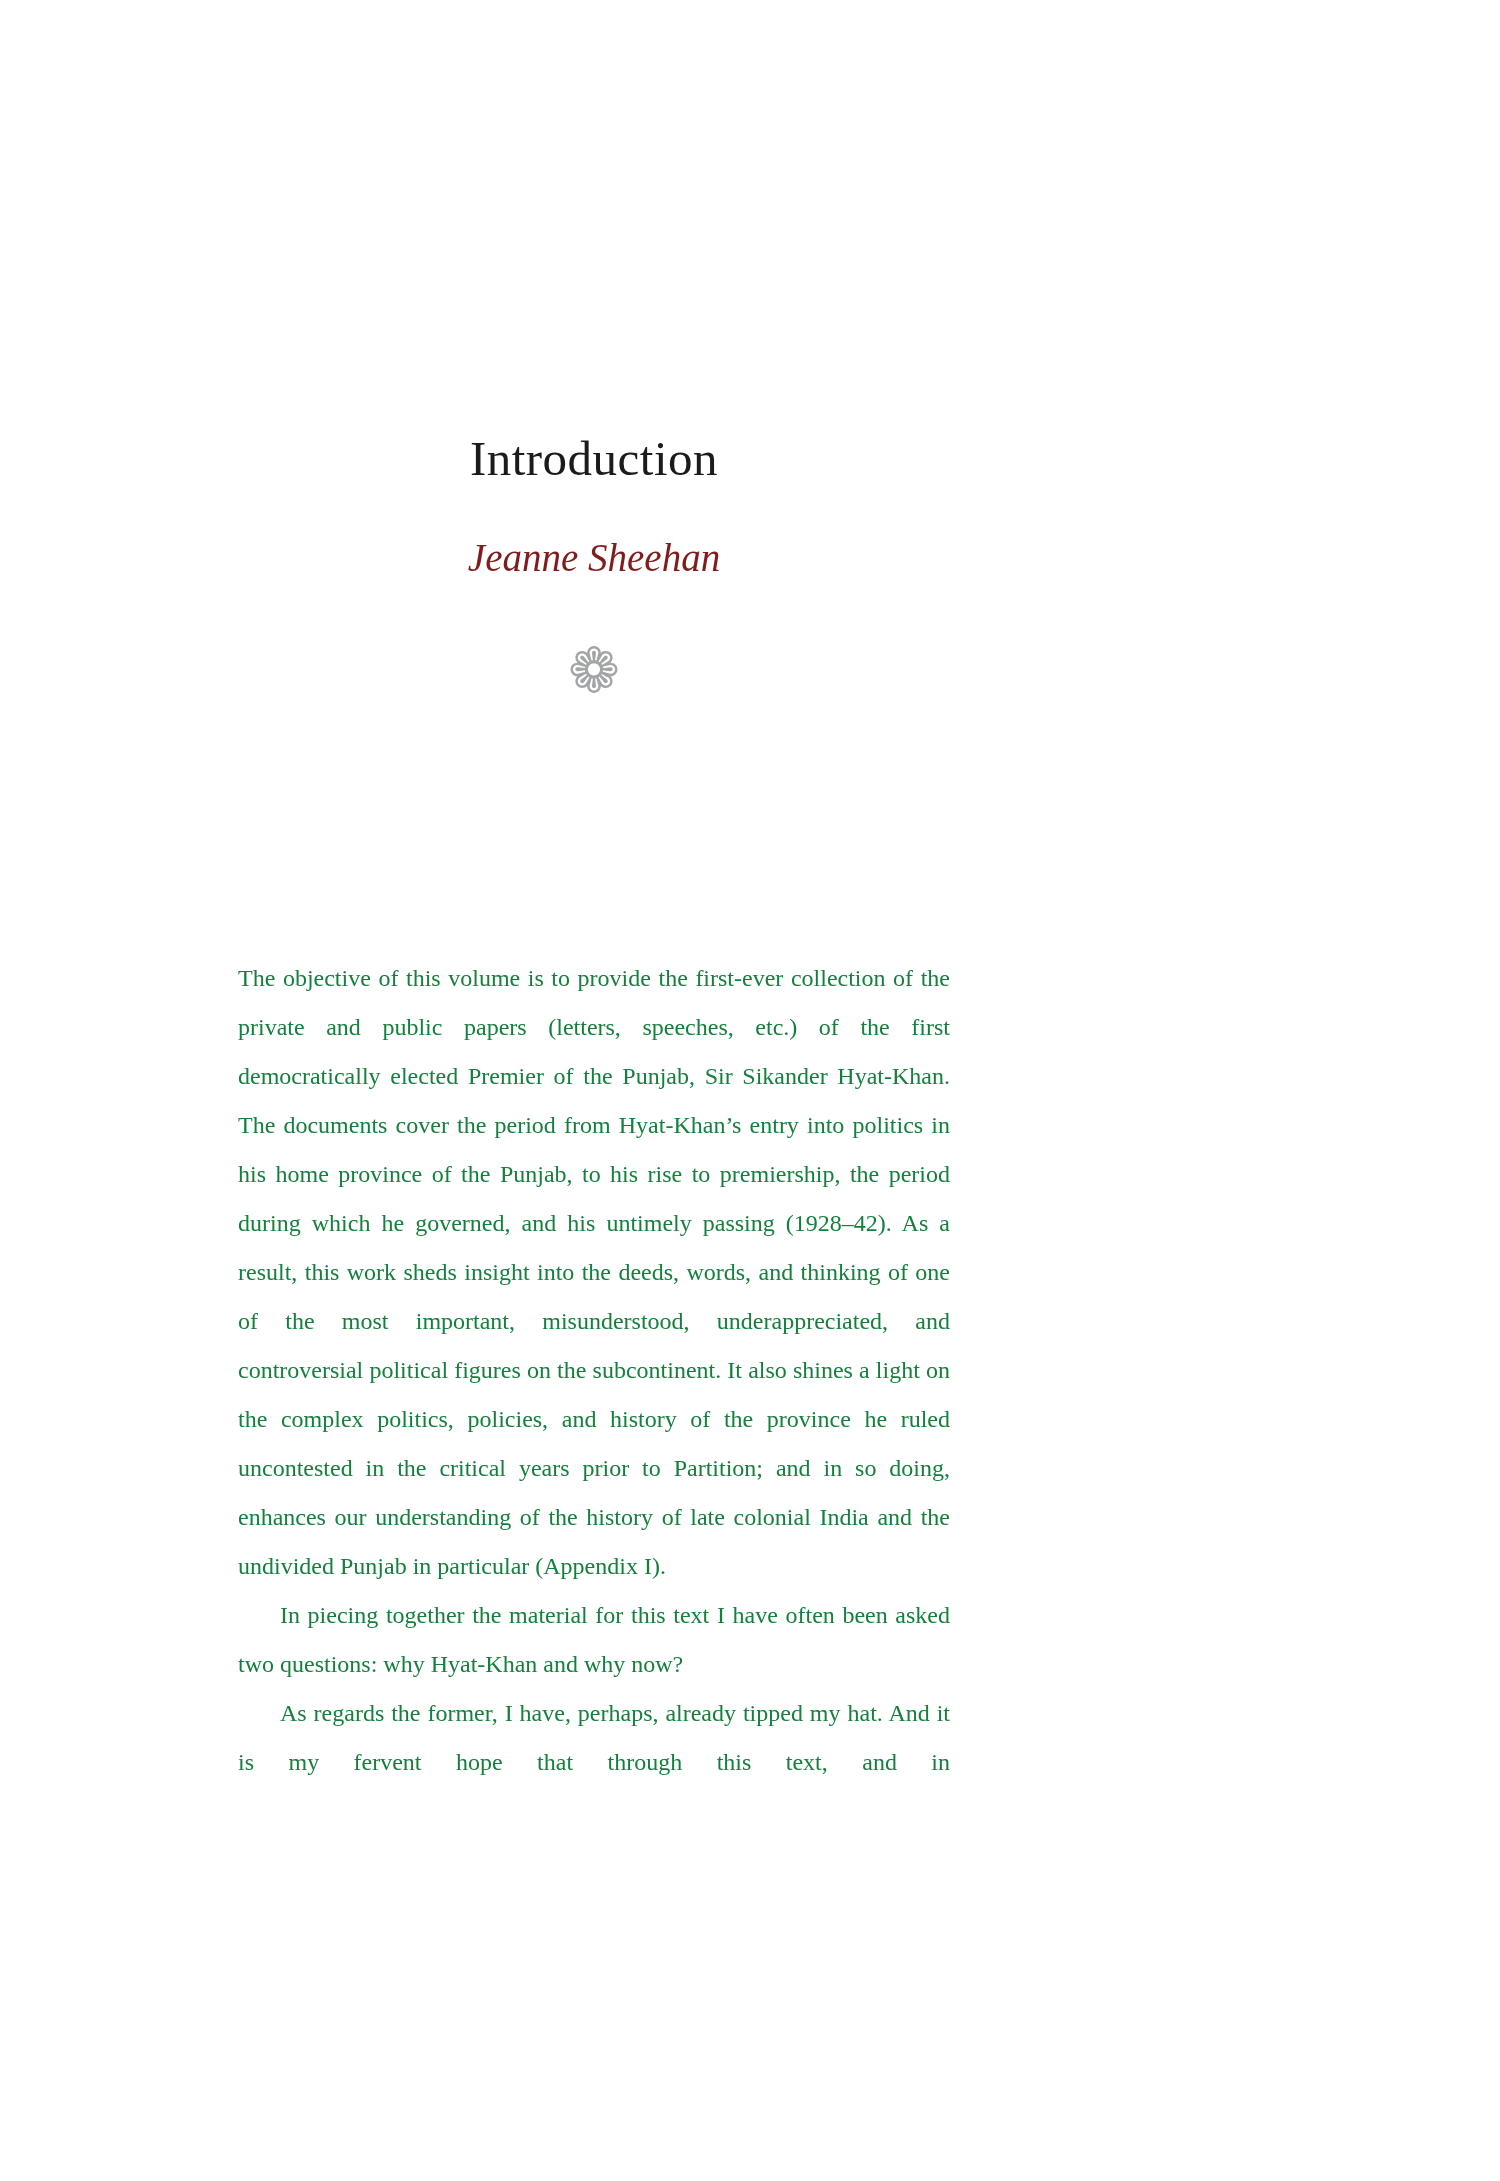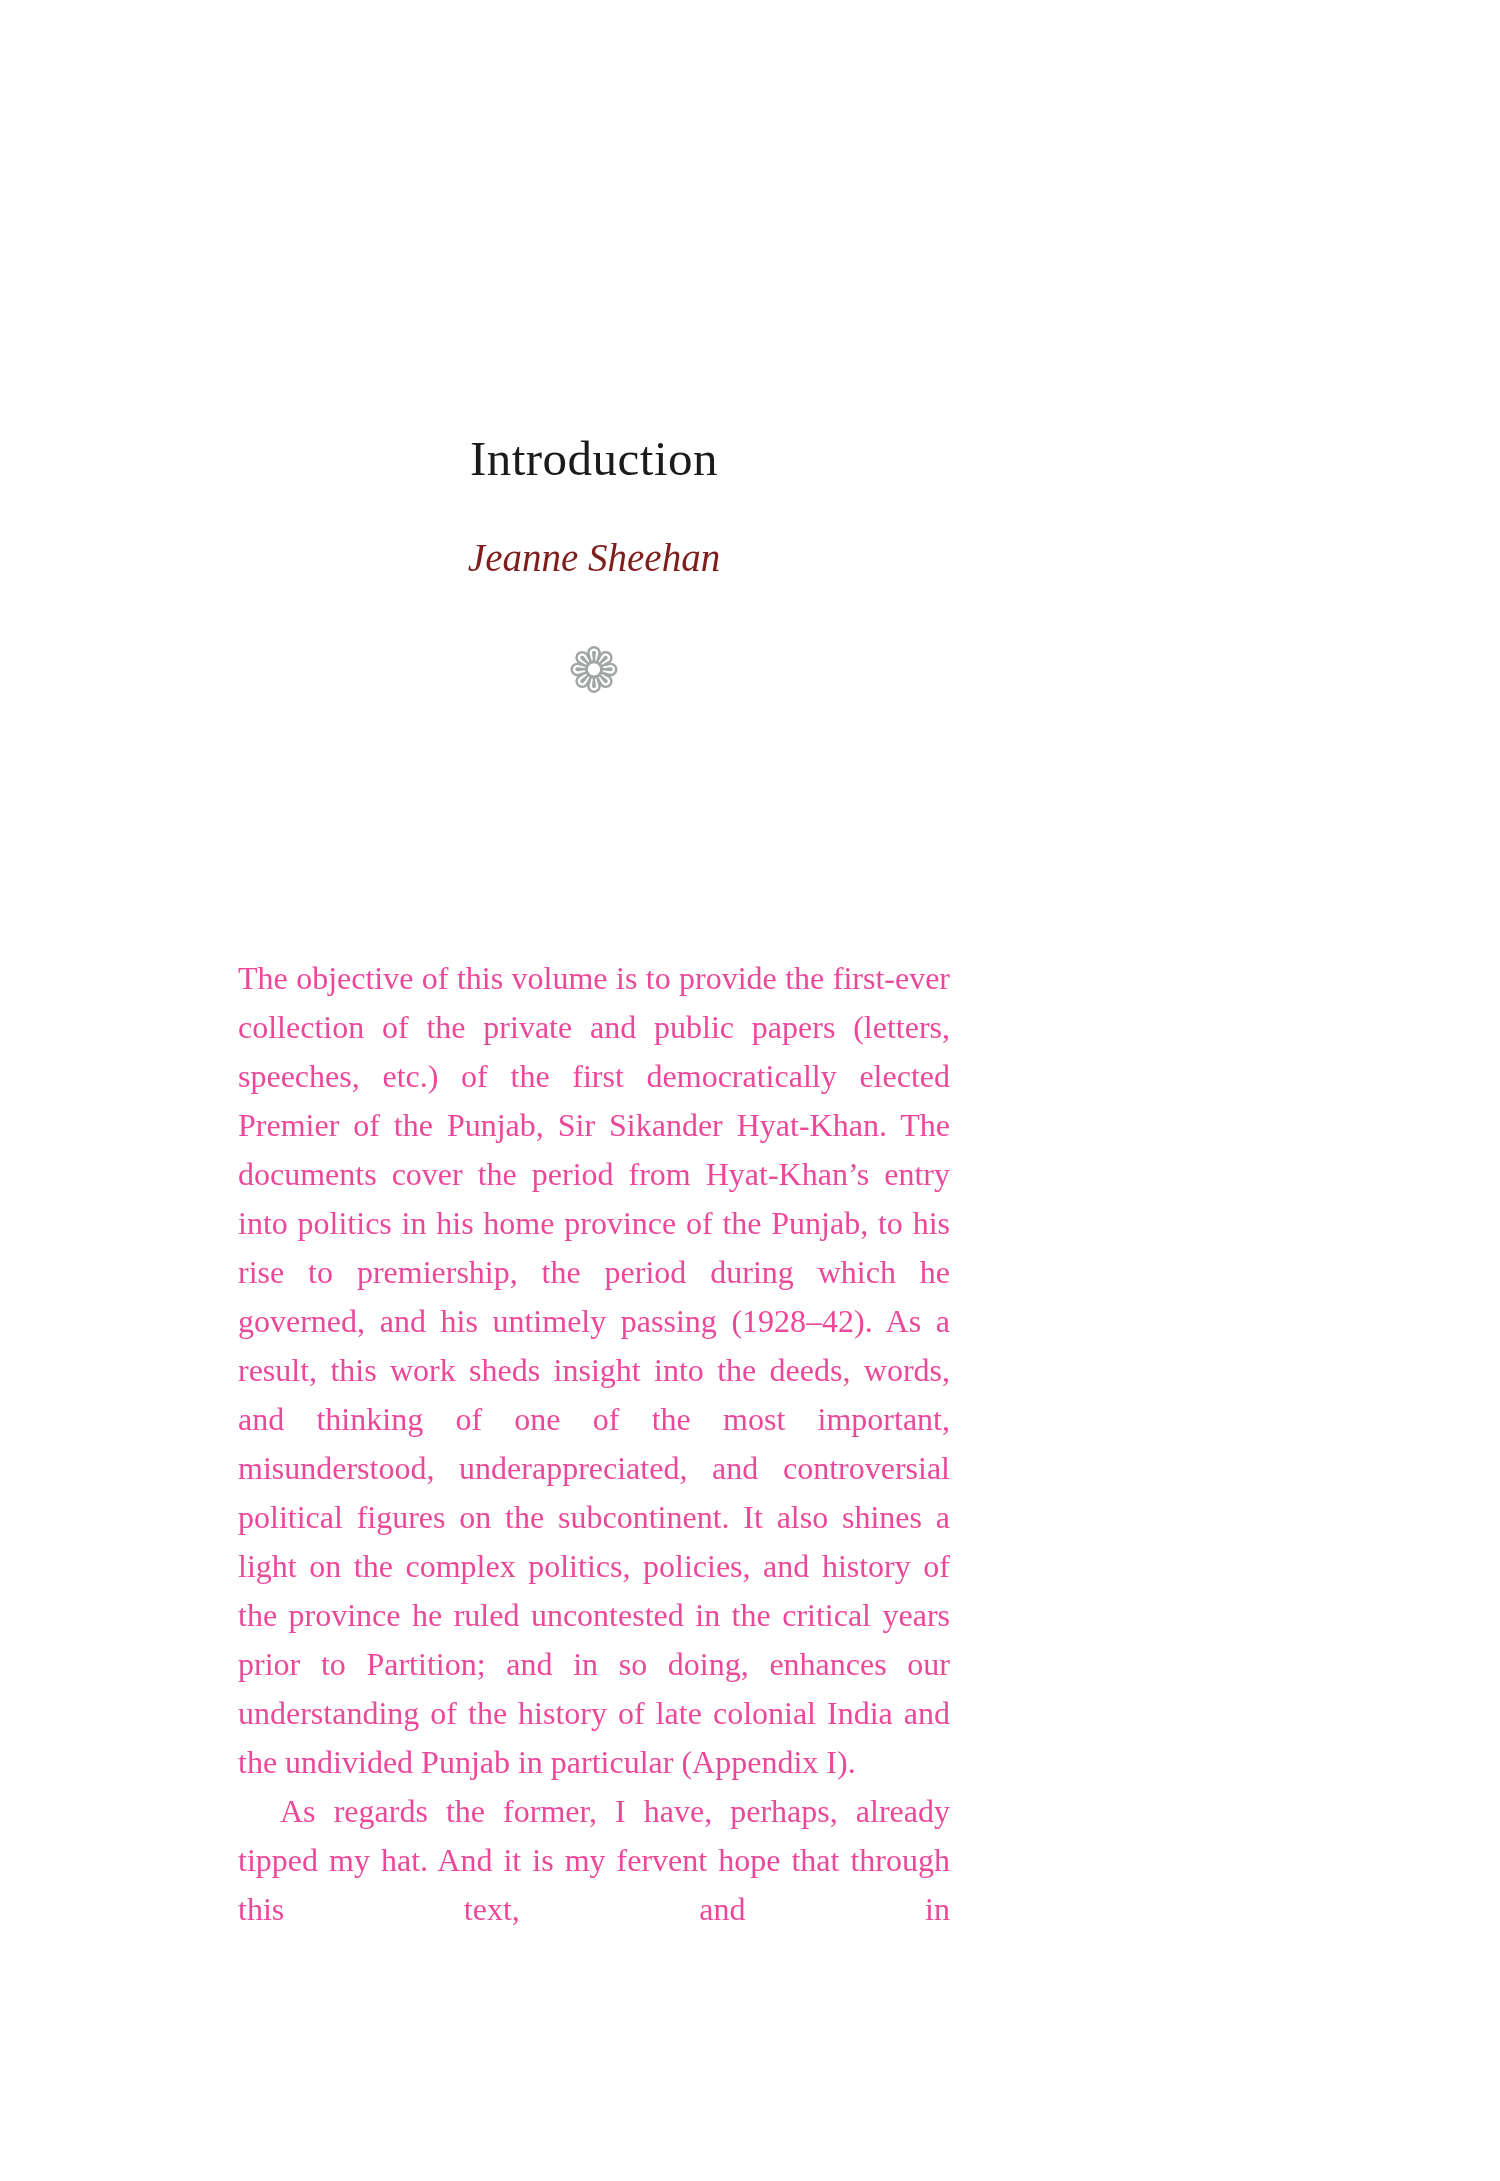--- a/index.html
+++ b/index.html
@@ -42,24 +42,24 @@
     margin-top: 58px;
     text-align: center;
     font-family: "DejaVu Sans", sans-serif;
     font-size: 62px;
     line-height: 1;
     color: #a2a6a6;
     user-select: none;
   }
   .body-text {
     margin-top: 252px;
-    font-size: 32px;
+    font-size: 24px;
     line-height: 49px;
     text-align: justify;
-    color: #ec4899;
+    color: #15803d;
   }
   .body-text p {
     margin: 0;
     padding: 0;
   }
   .para.indent {
     text-indent: 42px;
   }
   .para.justify-last {
     text-align-last: justify;
@@ -71,16 +71,17 @@
 <div class="page">
 
   <h1 class="title">Introduction</h1>
 
   <div class="author">Jeanne Sheehan</div>
 
   <div class="ornament">❁</div>
 
   <div class="body-text">
     <p class="para first">The objective of this volume is to provide the first-ever collection of the private and public papers (letters, speeches, etc.) of the first democratically elected Premier of the Punjab, Sir Sikander Hyat-Khan. The documents cover the period from Hyat-Khan’s entry into politics in his home province of the Punjab, to his rise to premiership, the period during which he governed, and his untimely passing (1928–42). As a result, this work sheds insight into the deeds, words, and thinking of one of the most important, misunderstood, underappreciated, and controversial political figures on the subcontinent. It also shines a light on the complex politics, policies, and history of the province he ruled uncontested in the critical years prior to Partition; and in so doing, enhances our understanding of the history of late colonial India and the undivided Punjab in particular (Appendix I).</p>
+    <p class="para indent">In piecing together the material for this text I have often been asked two questions: why Hyat-Khan and why now?</p>
     <p class="para indent justify-last">As regards the former, I have, perhaps, already tipped my hat. And it is my fervent hope that through this text, and in</p>
   </div>
 
 </div>
 
 </body></html>

